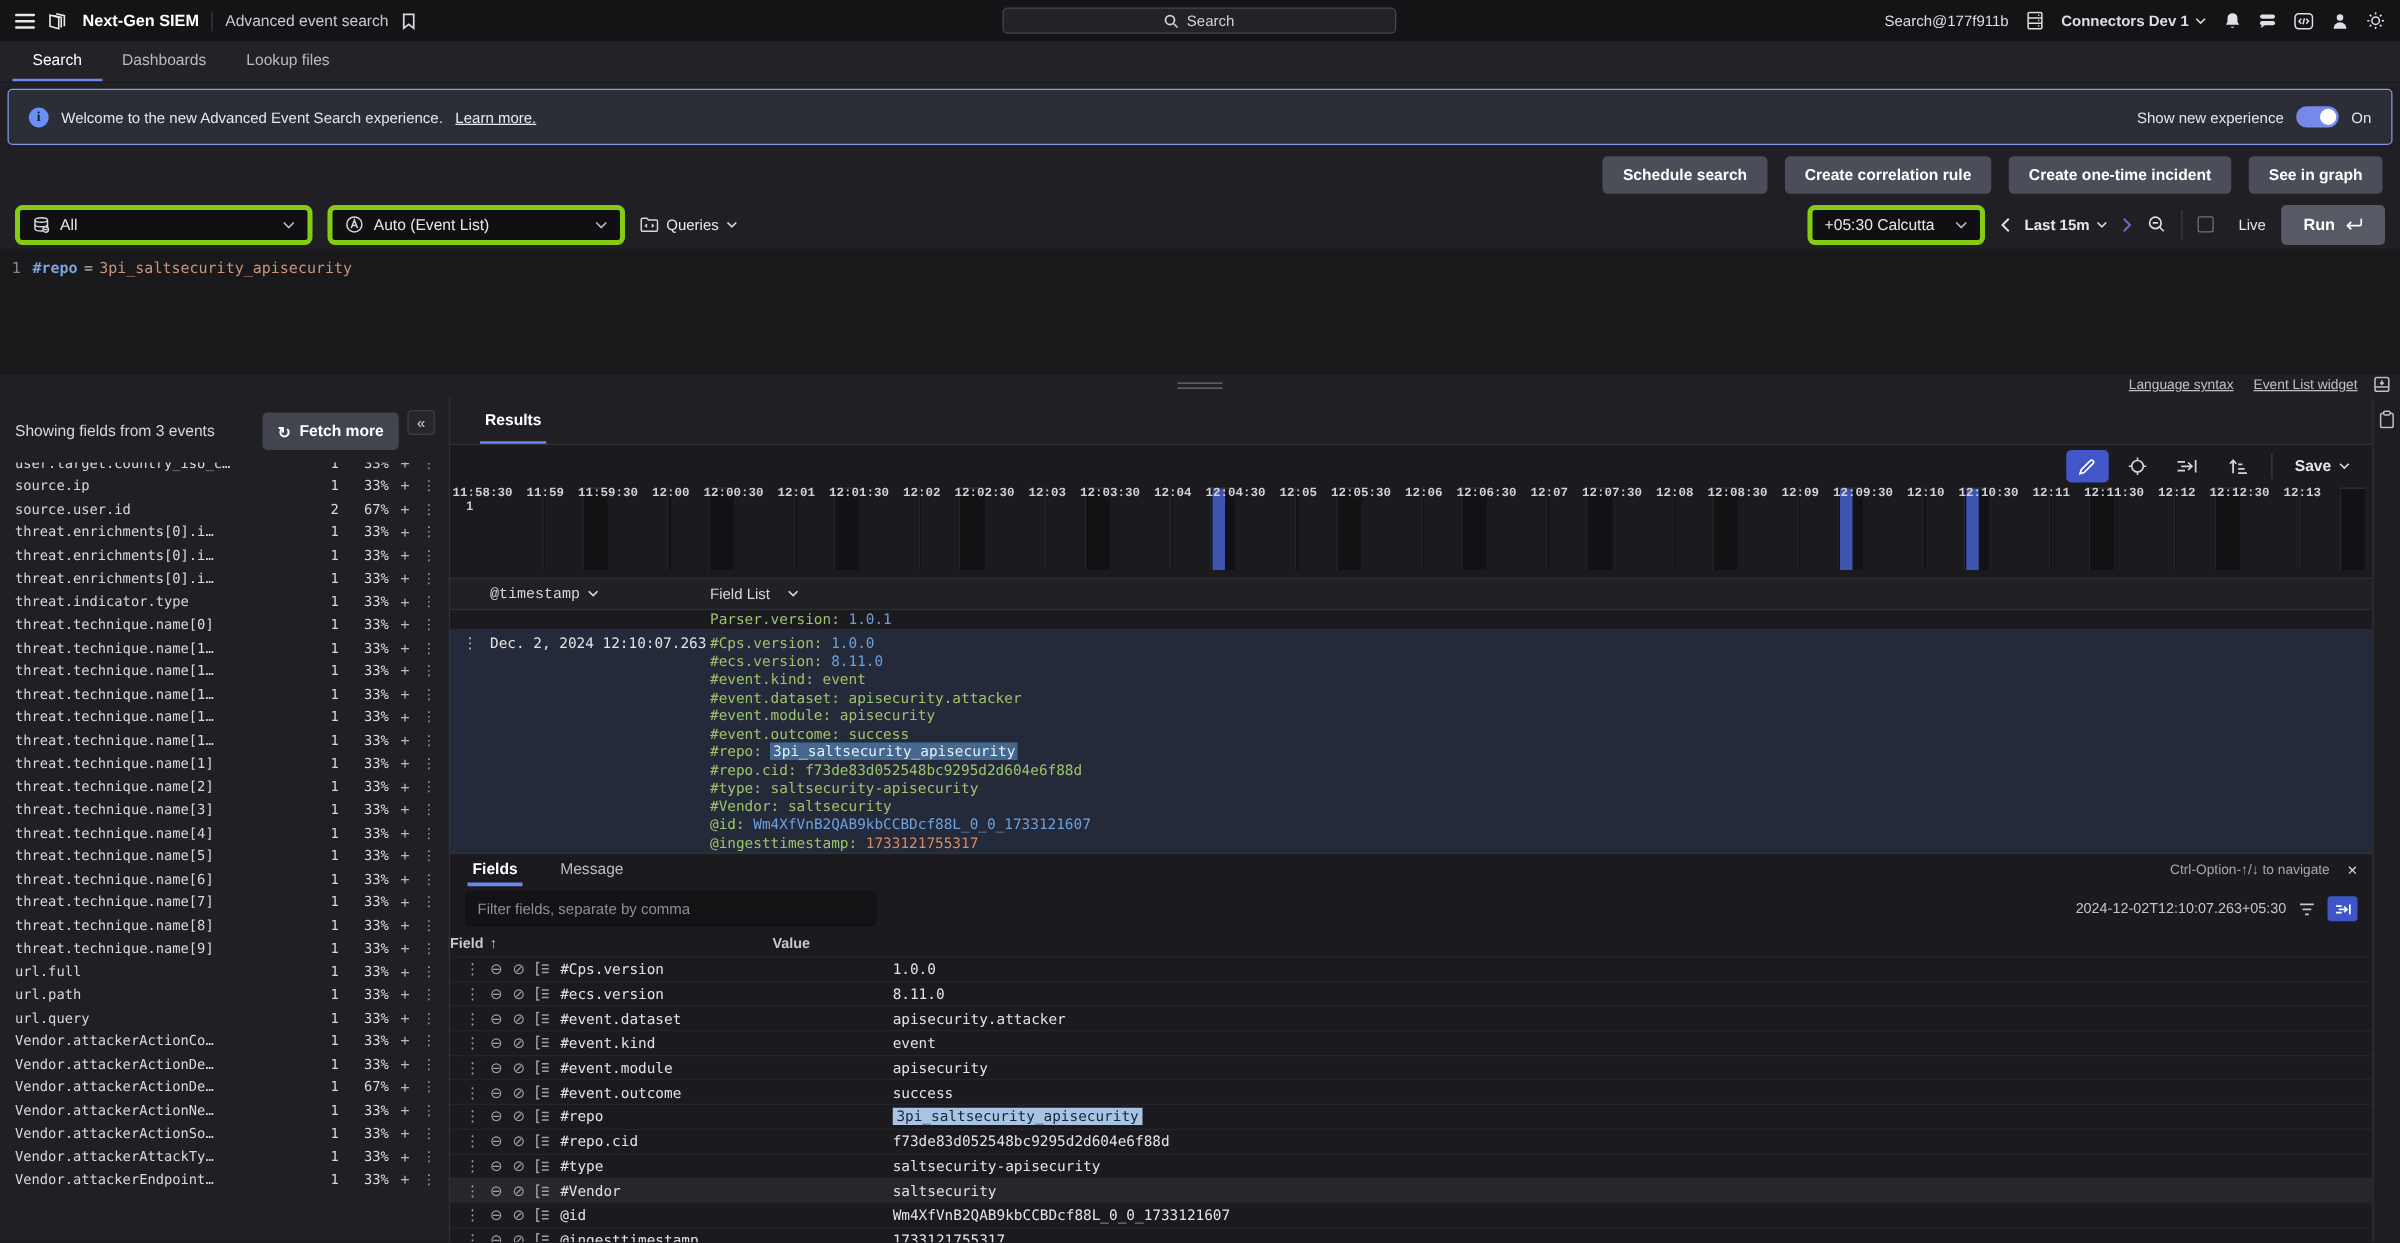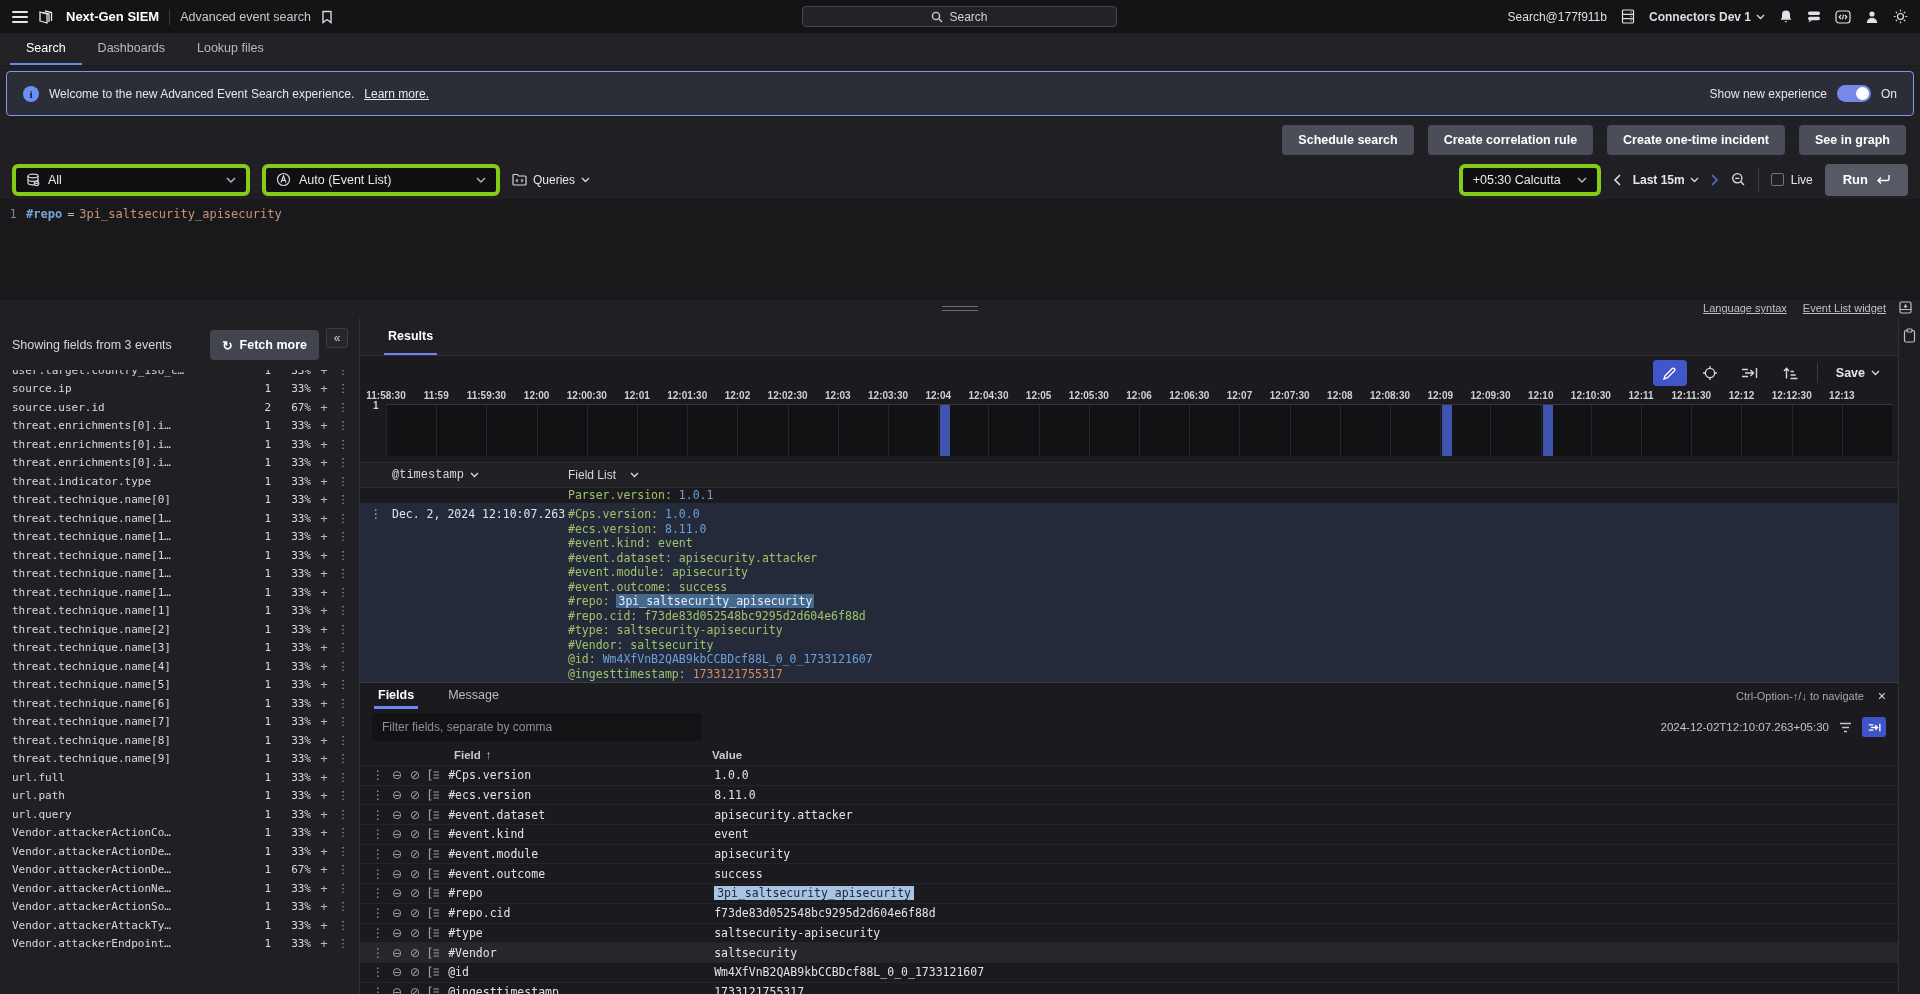--- a/index.html
+++ b/index.html
@@ -44,21 +44,21 @@
 .querybar { height:39px; display:flex; align-items:center; padding:0 12px; gap:12px; flex:0 0 auto; }
 .select { height:32px; background:#101013; border:4px solid #84cc16; border-radius:6px; display:flex; align-items:center; padding:0 10px; gap:8px; cursor:pointer; font-size:12.5px; color:#e8e8ea; }
 .sel-wide { width:238px; }
 .sel-caret { margin-left:auto; color:#b9bac0; }
 .queries-btn { display:flex; align-items:center; gap:6px; cursor:pointer; color:#e8e8ea; }
 .qb-right { margin-left:auto; display:flex; align-items:center; gap:12px; }
 .tz-select { width:142px; height:32px; }
 .nav-ic { color:#e0e1e4; cursor:pointer; display:flex; align-items:center; }
 .range { display:flex; align-items:center; gap:5px; font-weight:bold; cursor:pointer; }
 .qb-div { width:1px; height:24px; background:#3c3c42; }
-.live { display:flex; align-items:center; gap:7px; cursor:pointer; }
+.live { display:flex; align-items:center; gap:20px; cursor:pointer; }
 .checkbox { width:13px; height:13px; border:1px solid #71727a; border-radius:2px; background:transparent; }
 .run-btn { background:#575a64; color:#fff; border:none; height:32px; padding:0 18px; border-radius:4px; font-weight:bold; font-size:13px; display:flex; align-items:center; gap:8px; font-family:inherit; cursor:pointer; }
 
 
 .editor { height:101px; background:#19191c; padding-top:7px; flex:0 0 auto; font-size:12px; }
 .ed-line { display:flex; line-height:17px; }
 .ed-gutter { width:26px; text-align:center; color:#85858c; }
 .tok-field { color:#7aa5d8; font-weight:bold; }
 .tok-op { color:#b7b7bc; padding:0 5px; }
 .tok-str { color:#c9947a; }
@@ -99,21 +99,21 @@
 .res-toolbar { height:34px; display:flex; justify-content:flex-end; align-items:center; gap:6px; padding-right:10px; flex:0 0 auto; }
 .tool-btn { width:34px; height:26px; border-radius:4px; display:flex; align-items:center; justify-content:center; color:#d6d7da; cursor:pointer; }
 .tool-btn.active { background:#4156c8; color:#fff; }
 .tool-div { width:1px; height:20px; background:#3c3c42; margin:0 4px; }
 .save-btn { display:flex; align-items:center; gap:6px; font-weight:bold; font-size:12.5px; padding:0 8px; cursor:pointer; }
 
 
 .chart { height:66px; margin:0 6px 6px 26px; position:relative; flex:0 0 auto; }
 .ymax { position:absolute; left:-13px; top:10px; font-size:10px; font-weight:bold; color:#cfd0d4; }
 .cells { display:flex; height:100%; }
-.cell { flex:1; display:flex; flex-direction:column; position:relative; }
+.cell { flex:1; display:flex; flex-direction:row; position:relative;font-family:Liberation Mono, monospace; }
 .tick-label { height:14px; font-size:10px; font-weight:bold; color:#cfd0d4; transform:translateX(-50%); align-self:flex-start; white-space:nowrap; }
 .plot { flex:1; border-left:1px solid #26262b; border-top:1px solid #37373d; background:#121215; position:relative; }
 .bar { position:absolute; left:1px; top:0; bottom:0; width:10px; background:#3e54ae; }
 
 
 .ev-header { height:26px; background:#212125; border-top:1px solid #2e2e33; border-bottom:1px solid #2e2e33; display:flex; align-items:center; flex:0 0 auto; font-size:12px; color:#d6d7da; }
 .evh-ts { margin-left:32px; width:176px; display:flex; align-items:center; gap:6px; cursor:pointer;font-family:Liberation Mono, monospace; }
 .evh-fl { display:flex; align-items:center; gap:14px; cursor:pointer; }
 .partial-line { height:15px; overflow:hidden; padding-left:208px; font-family:"DejaVu Sans Mono",monospace; font-size:11.5px; flex:0 0 auto; }
 .sel-row { height:179px; background:#252a3a; display:flex; padding-top:4px; flex:0 0 auto; cursor:pointer; }
@@ -134,21 +134,21 @@
 .insp-tab.active { color:#fff; font-weight:bold; border-bottom-color:#6c87f0; }
 .insp-tabs-right { margin-left:auto; display:flex; align-items:center; gap:14px; padding-right:12px; color:#a7a8ae; font-size:11px; }
 .close-x { font-size:14px; color:#d6d7da; cursor:pointer; }
 .insp-filter-row { height:36px; display:flex; align-items:center; padding:0 12px; flex:0 0 auto; }
 .insp-filter { width:330px; height:28px; background:#131316; border-radius:4px; display:flex; align-items:center; padding:0 10px; }
 .insp-filter input { flex:1; background:transparent; border:none; outline:none; color:#d6d7da; font-size:12px; font-family:inherit; }
 .insp-filter input::placeholder { color:#8f9096; }
 .insp-fr-right { margin-left:auto; display:flex; align-items:center; gap:10px; color:#c4c5c9; font-size:11.5px; }
 .jump-chip { width:24px; height:20px; background:#3d55c8; border-radius:3px; display:flex; align-items:center; justify-content:center; color:#fff; cursor:pointer; }
 .insp-thead { height:20px; display:flex; align-items:center; font-size:11.5px; font-weight:bold; color:#c8c9cd; flex:0 0 auto; }
-.th-field { margin-left:94px; width:258px; display:flex; gap:5px; align-items:center; cursor:pointer; }
+.th-field { width:258px; display:flex; gap:5px; align-items:center; cursor:pointer; }
 .insp-rows { flex:1; overflow:hidden; }
 .irow { height:19.7px; display:flex; align-items:center; padding-left:12px; gap:8px; border-top:1px solid #242429; font-family:"DejaVu Sans Mono",monospace; font-size:11.5px; color:#e2e3e6; }
 .irow.row-hl { background:#26262c; }
 .i-ic { color:#9fa0a6; font-family:"DejaVu Sans",sans-serif; font-size:12px; cursor:pointer; display:flex; align-items:center; }
 .ifield { width:258px; }
 .ival { flex:1; white-space:nowrap; overflow:hidden; }
 .ival-hl { background:#a8c4e4; color:#1b2430; padding:0 3px; }
 
 
 .side-strip { width:22px; flex:0 0 auto; border-left:1px solid #303036; background:#1e1e22; display:flex; flex-direction:column; align-items:center; padding-top:10px; }

